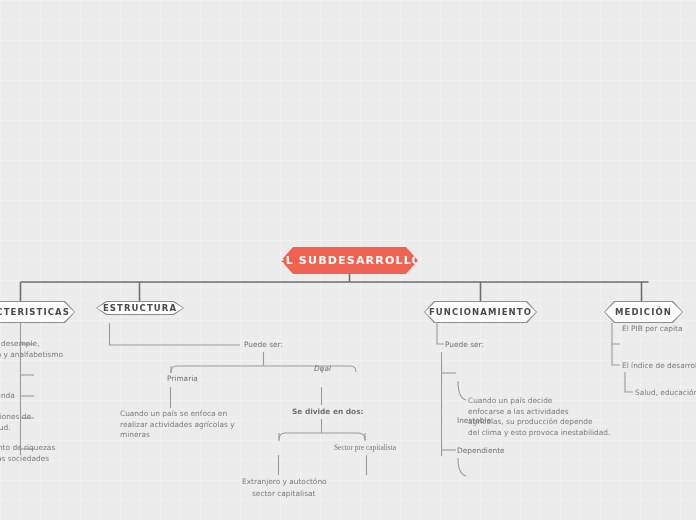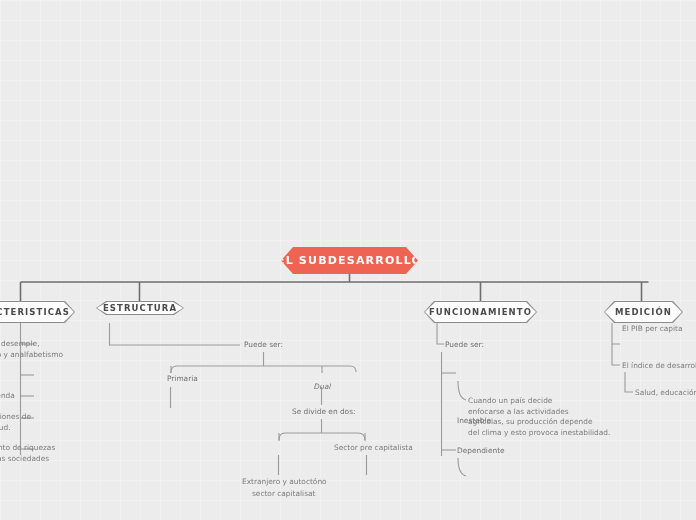--- a/index.html
+++ b/index.html
@@ -198,28 +198,31 @@
   <div class="tnode" style="left:-48px; top:391px; width:140px;">Falta de vivienda</div>
   <div class="tnode" style="left:-48px; top:412px; width:140px;">Malas condiciones de
 higiene y salud.</div>
   <div class="tnode" style="left:-48px; top:443px; width:140px;">Acumulamiento de riquezas
 en unas pocas sociedades
 dominantes.</div>
 
   <div class="tnode mid nowrap" style="left:244px; top:340px;">Puede ser:</div>
 
   <div class="tnode mid nowrap" style="left:155px; top:374px;margin-left:12px;">Primaria</div>
-
-  <div class="tnode mid nowrap" style="left:314px; top:382px;font-style:italic;">Dual</div>
-  <div class="tnode mid nowrap" style="left:292px; top:407px;">Se divide en dos:</div>
+  <div class="tnode" style="left:120px; top:409px; width:160px;">Cuando un país se enfoca en
+realizar actividades agrícolas y
+mineras</div>
+
+  <div class="tnode mid nowrap" style="left:314px; top:364px;font-style:italic;">Dual</div>
+  <div class="tnode mid nowrap" style="left:292px; top:407px;font-weight:bold;">Se divide en dos:</div>
 
   <div class="tnode nowrap" style="left:252px; top:443px;margin-top:46px;">sector capitalisat</div>
   <div class="tnode nowrap" style="left:242px; top:477px;">Extranjero y autoctóno</div>
 
-  <div class="tnode nowrap" style="left:334px; top:443px;">Sector pre capitalista</div>
+  <div class="tnode nowrap" style="left:334px; top:443px;font-family:Liberation Serif, serif;">Sector pre capitalista</div>
 
   <div class="tnode mid nowrap" style="left:445px; top:340px;">Puede ser:</div>
 
   <div class="tnode mid nowrap" style="left:457px; top:369px;margin-top:47px;">Inestable</div>
   <div class="tnode" style="left:468px; top:396px; width:200px;">Cuando un país decide
 enfocarse a las actividades
 agrícolas, su producción depende
 del clima y esto provoca inestabilidad.</div>
 
   <div class="tnode mid nowrap" style="left:457px; top:446px;">Dependiente</div>

